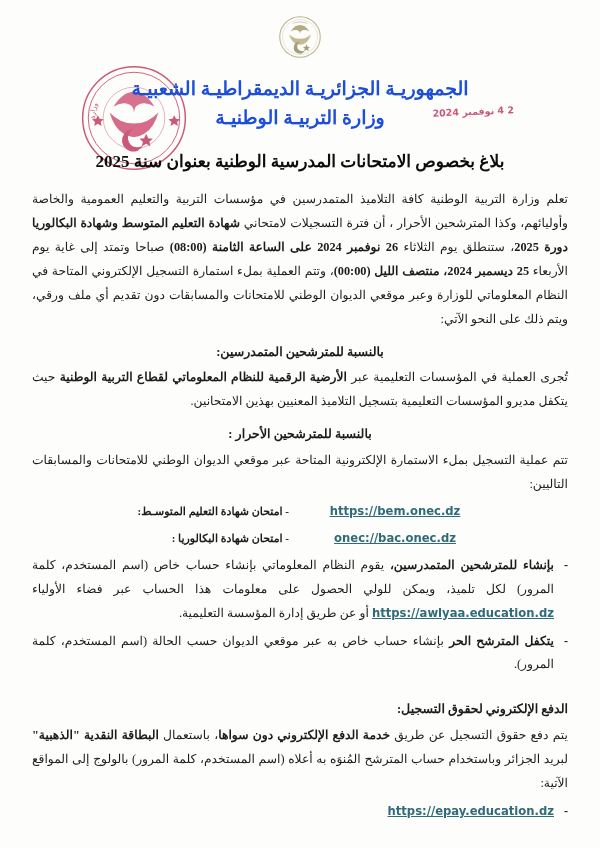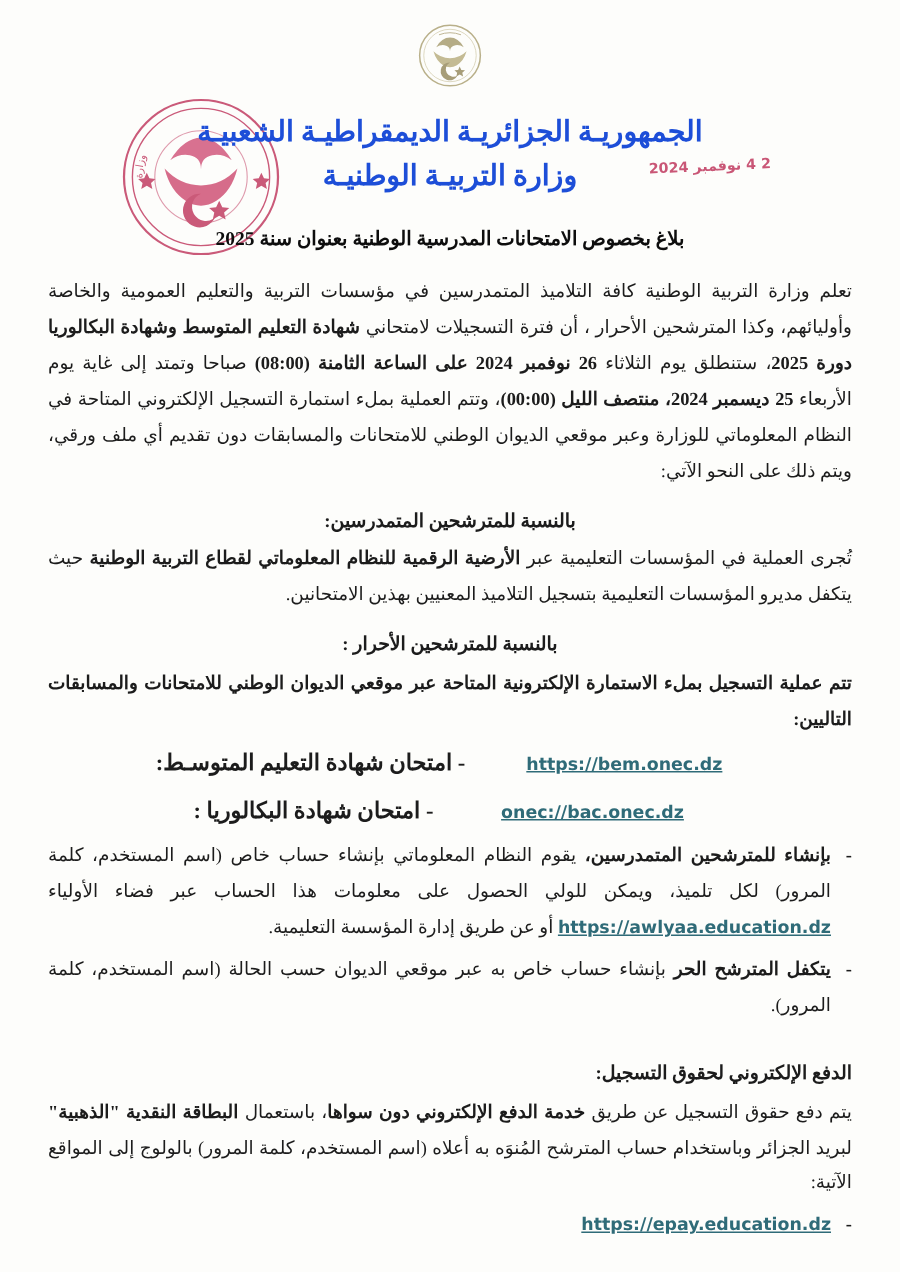--- a/index.html
+++ b/index.html
@@ -76,21 +76,21 @@
     color: #c0395f;
     letter-spacing: .5px;
     transform: rotate(-2.5deg);
     white-space: nowrap;
     opacity: .85;
   }
 
   
   .doc-title {
     text-align: center;
-    font-size: 13px;
+    font-size: 17px;
     font-weight: 700;
     color: #0d0d0d;
     margin: 12px 0 0 0;
     padding-top: 6px;
     position: relative;
     z-index: 3;
     letter-spacing: 0;
   }
 
   
@@ -109,21 +109,21 @@
   .b { font-weight: 700; }
   .section-head {
     font-weight: 700;
     text-align: center;
     margin: 8px 0 2px 0;
     font-size: 12.6px;
   }
   .section-head.right {
     text-align: right;
   }
-  .center-line { text-align: center; font-weight: bold; }
+  .center-line { text-align: center; }
 
   a.link, .link {
     color: #2f6b78;
     text-decoration: underline;
     font-family: "DejaVu Sans", sans-serif;
     font-weight: 700;
     font-size: 11.6px;
     direction: ltr;
     unicode-bidi: embed;
     display: inline-block;
@@ -132,21 +132,21 @@
   
   .link-row {
     display: flex;
     justify-content: center;
     align-items: baseline;
     gap: 26px;
     margin: 3px 0;
   }
   .link-row .label {
     font-weight: 700;
-    font-size: 15px;
+    font-size: 11px;
     min-width: 164px;
   }
   .link-row .url {
     min-width: 160px;
     text-align: center;
   }
 
   ul.bullets {
     list-style: none;
     margin: 2px 0;

